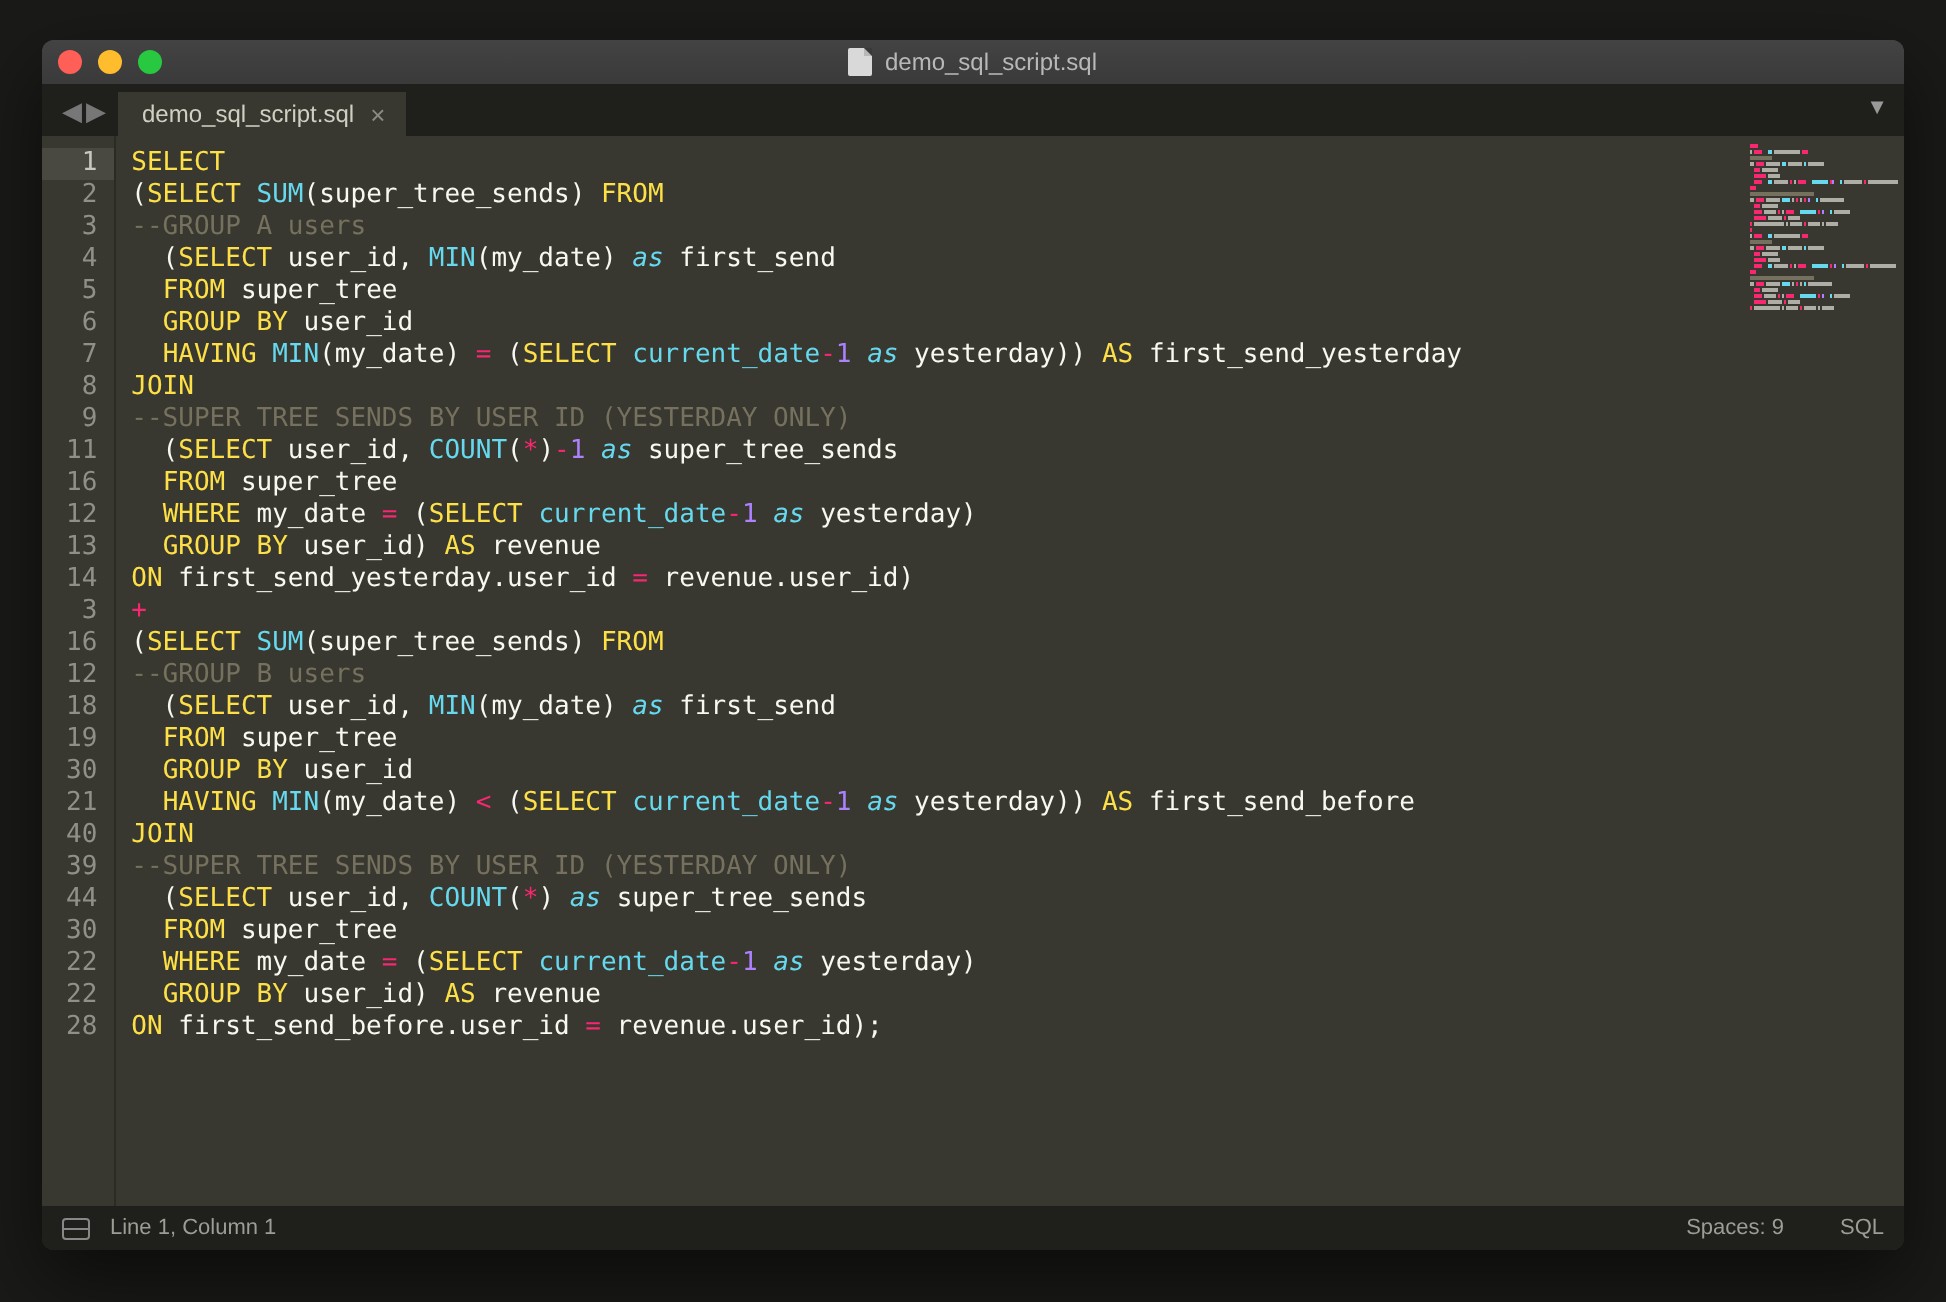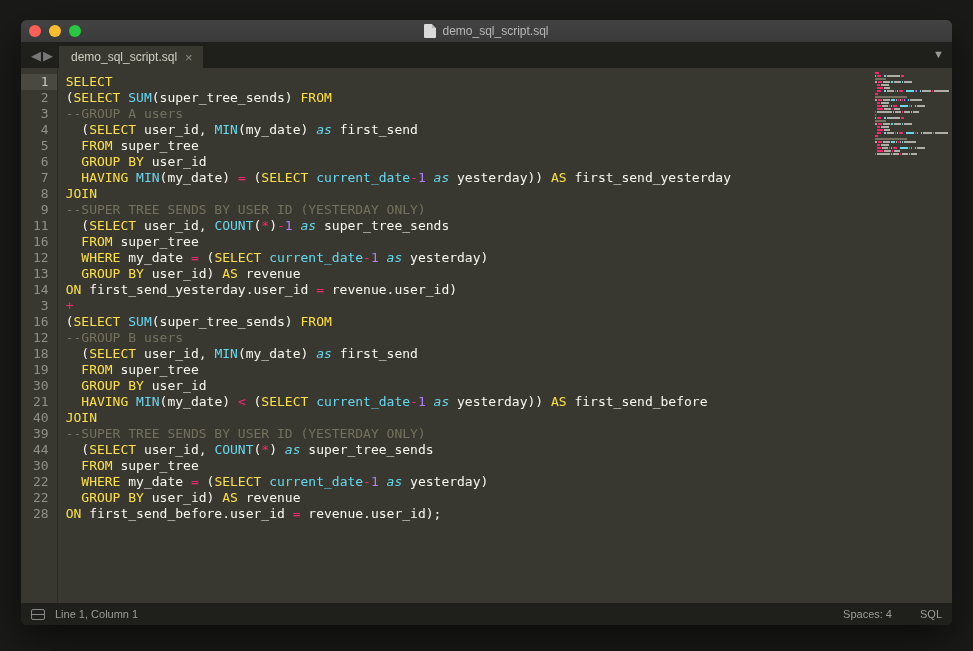--- a/index.html
+++ b/index.html
@@ -400,18 +400,18 @@
         </div>
       </div>
   </div>
 
   <div class="statusbar">
     <div class="status-left">
       <span class="panel-icon"></span>
       <span>Line 1, Column 1</span>
     </div>
     <div class="status-right">
-      <span>Spaces: 4</span>
+      <span>Spaces: 9</span>
       <span>SQL</span>
     </div>
   </div>
 
 </div>
 
 </body></html>

